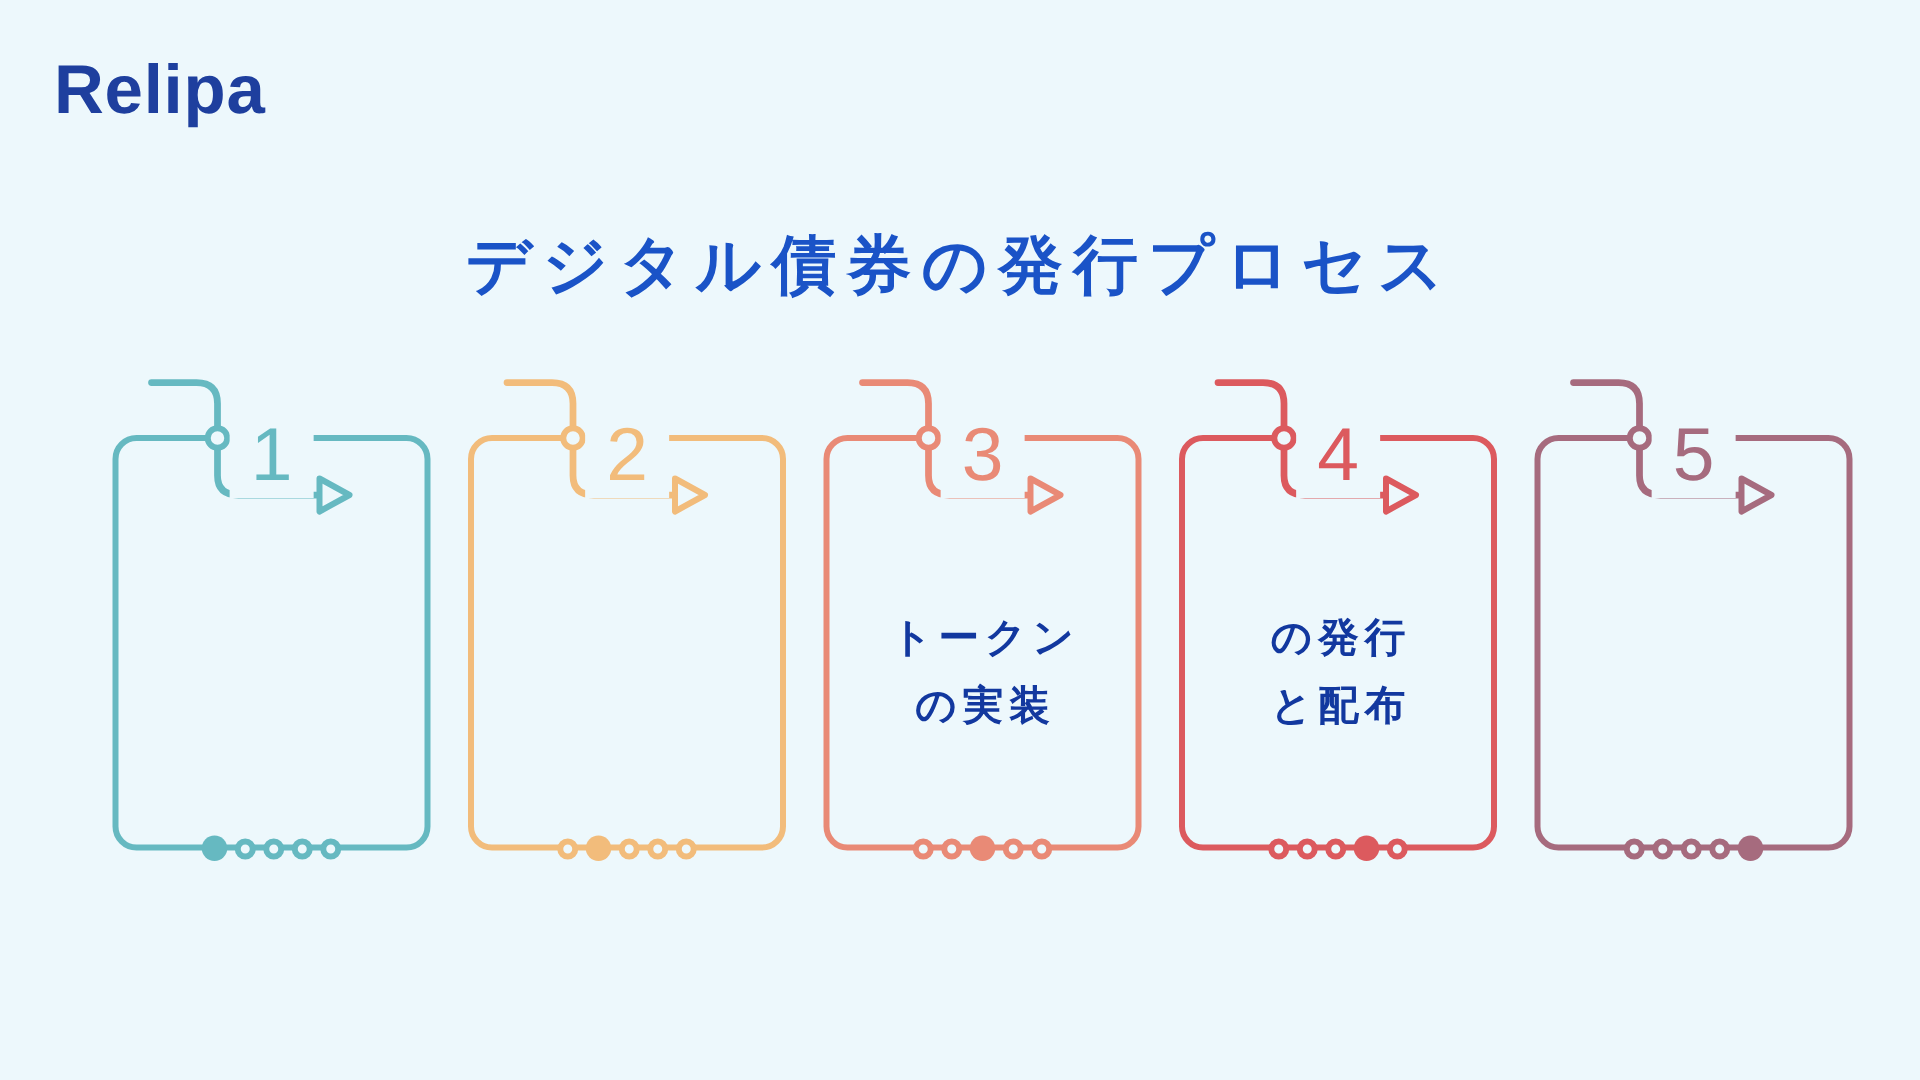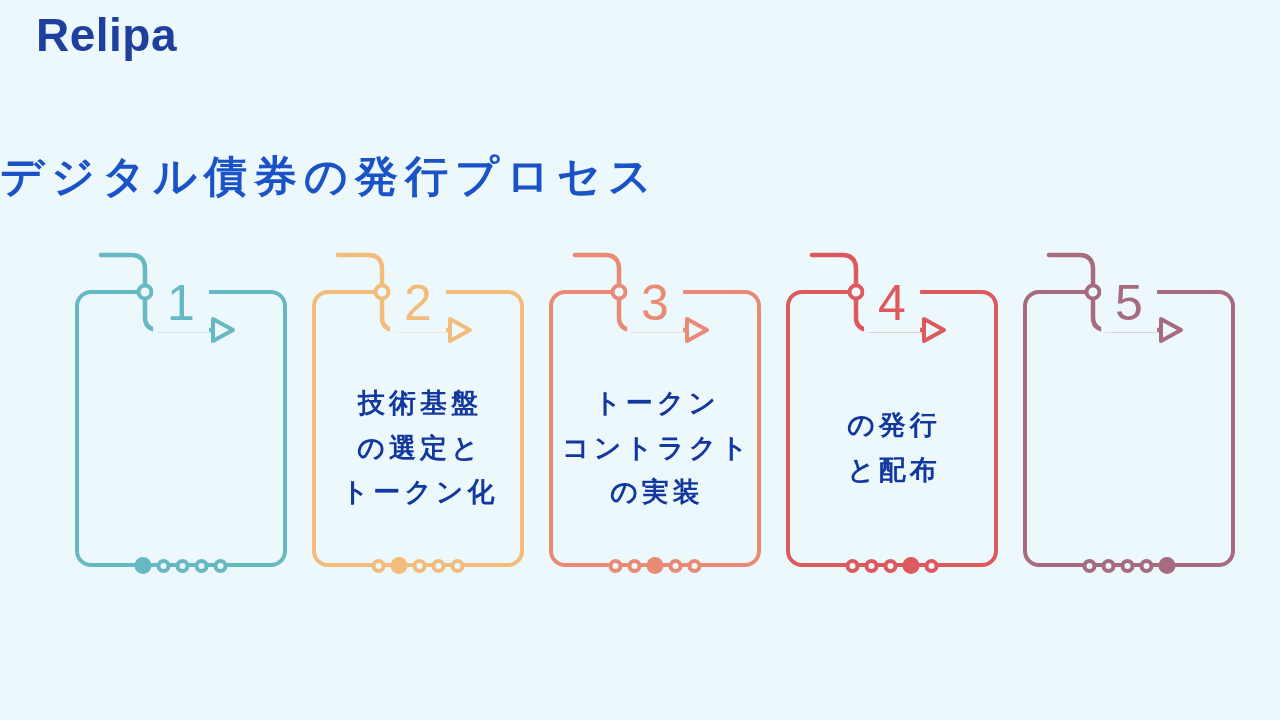--- a/index.html
+++ b/index.html
@@ -4,27 +4,28 @@
 <style>
   * { margin:0; padding:0; box-sizing:content-box; }
   html,body { width:1280px; height:720px; overflow:hidden; }
   body {
     position:relative;
     background: var(--background, #edf8fc);
     font-family: "Liberation Sans", "DejaVu Sans", sans-serif;
   }
 
   .logo {
-    position:absolute; left:36px; top:8px;
+    position:absolute; left:36px; top:32px;
     font-size:46px; font-weight:800; letter-spacing:0.5px;
     color: var(--logo_color, #1e3f9e);
   }
 
   .title {
     position:absolute; top:148px; left:0; width:1280px;
+    text-align:center;
     font-size:43px; font-weight:800; letter-spacing:7px;
     color: var(--title_color, #1a53c7);
     white-space:nowrap;
   }
 
   .cards {
     position:absolute; left:75px; top:290px;
     display:flex; gap:25px;
   }
 
@@ -103,44 +104,38 @@
     </div>
   </div>
 
   <div class="step-card" style="--accent: #f2bc7b;">
     <svg class="hook" width="170" height="100" viewBox="0 0 170 100">
       <path class="hook-line" d="M 26 6 H 56 Q 70 6 70 20 V 68 Q 70 81 84 81 H 136"></path>
       <circle class="hook-ring" cx="70" cy="43" r="6.5"></circle>
       <path class="hook-head" d="M 138 70 L 158 81 L 138 92 Z"></path>
     </svg>
     <span class="step-number">2</span>
-    <div class="card-lines">
-      <span class="card-line">技術基盤</span>
-      <span class="card-line">の選定と</span>
-      <span class="card-line">トークン化</span>
-    </div>
     <div class="dots">
       <span class="dot"></span>
       <span class="dot active"></span>
       <span class="dot"></span>
       <span class="dot"></span>
       <span class="dot"></span>
     </div>
   </div>
 
   <div class="step-card" style="--accent: #e98a76;">
     <svg class="hook" width="170" height="100" viewBox="0 0 170 100">
       <path class="hook-line" d="M 26 6 H 56 Q 70 6 70 20 V 68 Q 70 81 84 81 H 136"></path>
       <circle class="hook-ring" cx="70" cy="43" r="6.5"></circle>
       <path class="hook-head" d="M 138 70 L 158 81 L 138 92 Z"></path>
     </svg>
     <span class="step-number">3</span>
     <div class="card-lines">
       <span class="card-line">トークン</span>
-      <span class="card-line">コントラクト</span>
       <span class="card-line">の実装</span>
     </div>
     <div class="dots">
       <span class="dot"></span>
       <span class="dot"></span>
       <span class="dot active"></span>
       <span class="dot"></span>
       <span class="dot"></span>
     </div>
   </div>

